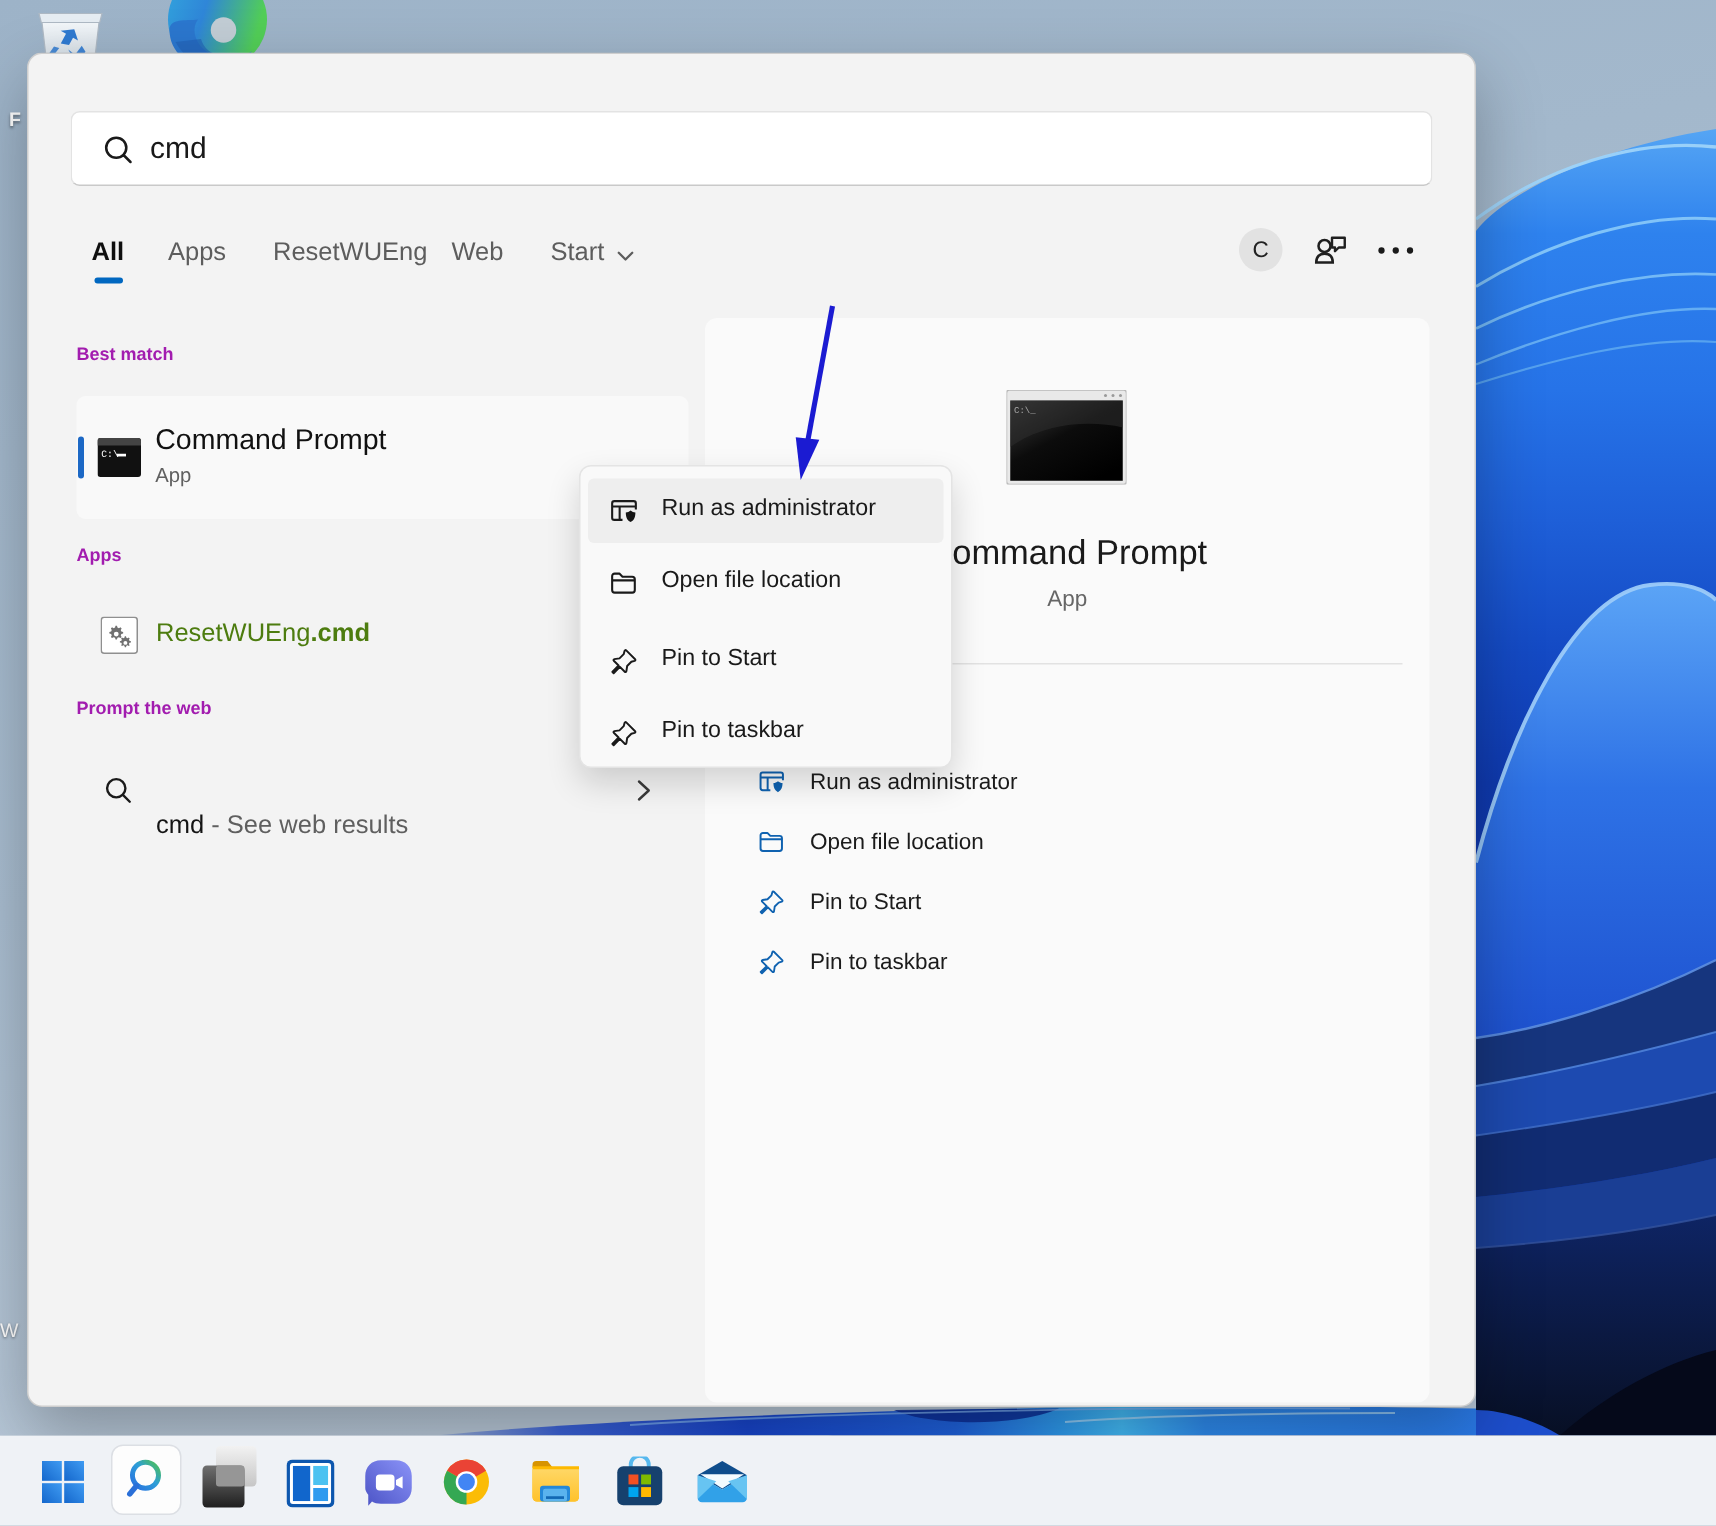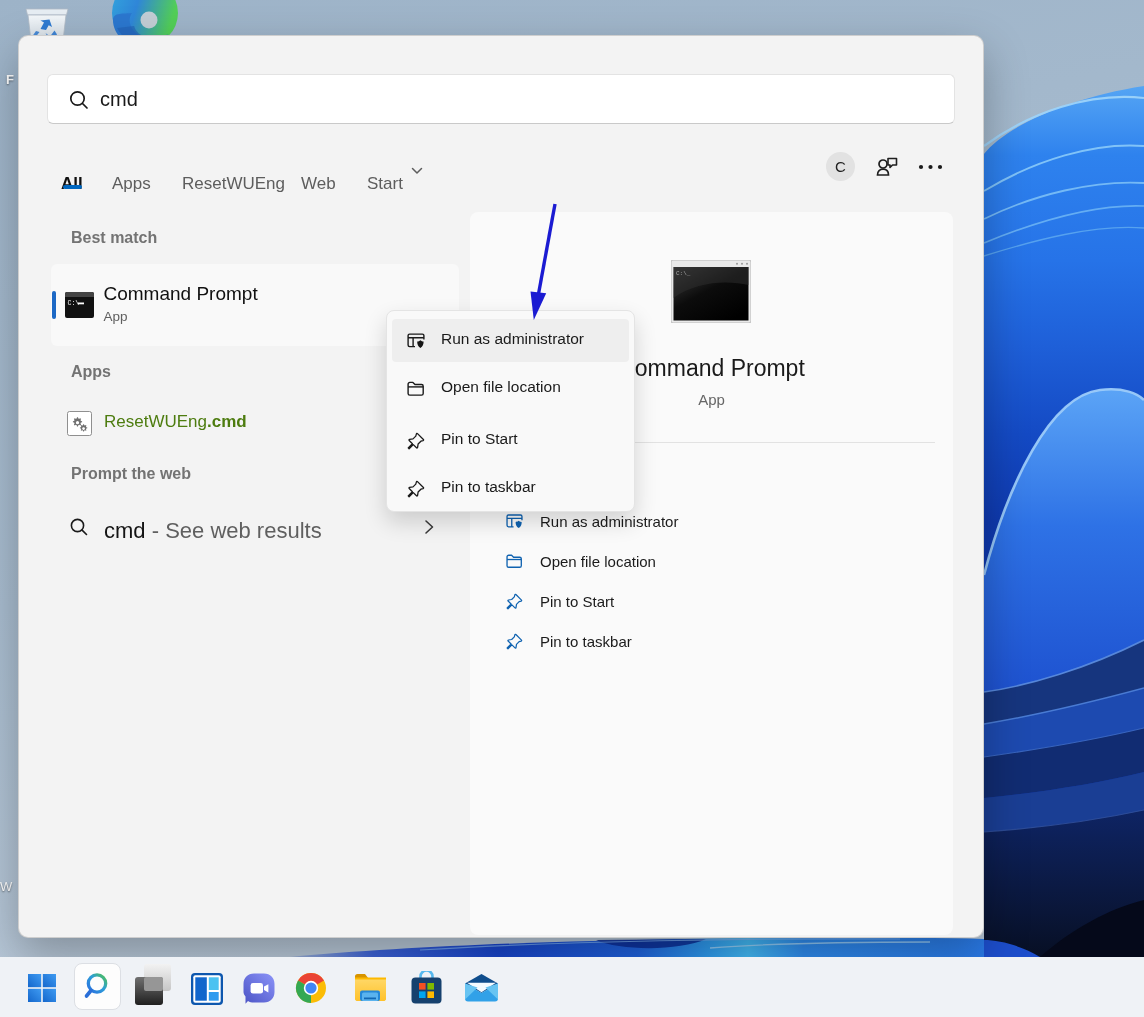--- a/index.html
+++ b/index.html
@@ -1,24 +1,24 @@
 <!DOCTYPE html>
 <html><head><meta charset="utf-8">
 <style>
 *{margin:0;padding:0;box-sizing:border-box}
 html,body{width:1144px;height:1017px;overflow:hidden}
 body{position:relative;font-family:"Liberation Sans",sans-serif;background:#9db2c4}
 .abs{position:absolute}
 #panel{position:absolute;left:18px;top:35px;width:966px;height:903px;background:#f3f3f3;border:1px solid rgba(110,110,110,.28);border-radius:10px;box-shadow:0 18px 45px rgba(0,0,0,.28)}
 #searchbox{position:absolute;left:28px;top:38px;width:908px;height:50px;background:#fff;border:1px solid #e3e3e3;border-bottom:1px solid #c9c9c9;border-radius:6px}
 #searchbox .q{position:absolute;left:52px;top:13px;font-size:20px;color:#191919}
-.tab{position:absolute;top:138px;font-size:17px;color:#5d5d5d}
+.tab{position:absolute;top:122px;font-size:17px;color:#5d5d5d}
 .tab.sel{color:#0f0f0f;font-weight:700}
 #underline{position:absolute;left:44px;top:149px;width:19px;height:3.5px;border-radius:2px;background:#0067c0}
-.hdr{position:absolute;left:52px;font-size:16px;font-weight:700;color:#737373}
+.hdr{position:absolute;left:32px;font-size:12px;font-weight:700;color:#a21caf}
 #bestcard{position:absolute;left:32px;top:228px;width:408px;height:82px;background:#f9f9f9;border-radius:6px}
 #bluebar{position:absolute;left:0.5px;top:27px;width:4px;height:28px;border-radius:2px;background:#1c68c5}
 #rightcard{position:absolute;left:470px;top:212px;width:483px;height:723px;background:#fafafa;border-radius:8px;z-index:5}
 #menu{position:absolute;left:386px;top:310px;width:249px;height:202px;background:#f9f9f9;border:1px solid #e4e4e4;border-radius:8px;box-shadow:0 10px 22px rgba(0,0,0,.16);z-index:30}
 .mitem{position:absolute;left:5px;width:237px;height:43px;border-radius:4px}
 .mitem.hl{background:#eeeeee}
 .mitem .txt{position:absolute;left:49px;top:11px;font-size:15.5px;color:#1a1a1a;white-space:nowrap}
 .mitem svg{position:absolute;left:15px;top:13px}
 .action{position:absolute;left:540px;font-size:15px;color:#1b1b1b;white-space:nowrap;z-index:6}
 .aicon{position:absolute;left:506px;z-index:6}
@@ -171,21 +171,21 @@
     </g>
     <circle cx="10.5" cy="11.7" r="1.6" fill="#fff"></circle>
     <circle cx="16.6" cy="17.6" r="1.3" fill="#fff"></circle>
   </svg>
   <div class="abs" style="left:85px;top:376px;font-size:17px;color:#4d7c0f;white-space:nowrap">ResetWUEng<b>.cmd</b></div>
   <div class="hdr" style="top:429px">Prompt the web</div>
   <svg class="abs" width="20" height="20" style="left:50px;top:481px" viewBox="0 0 20 20">
       <circle cx="8.5" cy="8.5" r="6.1" fill="none" stroke="#1a1a1a" stroke-width="1.6"></circle>
       <line x1="13.1" y1="13.1" x2="17.5" y2="17.5" stroke="#1a1a1a" stroke-width="1.6" stroke-linecap="round"></line>
     </svg>
-  <div class="abs" style="left:85px;top:482px;font-size:22px;color:#141414;white-space:nowrap">cmd <span style="color:#5f5f5f">- See web results</span></div>
+  <div class="abs" style="left:85px;top:504px;font-size:17px;color:#141414;white-space:nowrap">cmd <span style="color:#5f5f5f">- See web results</span></div>
   <svg class="abs" width="12" height="16" style="left:404px;top:483px" viewBox="0 0 12 16">
       <path d="M3 2 L9.5 8 L3 14" fill="none" stroke="#3a3a3a" stroke-width="1.6" stroke-linecap="round" stroke-linejoin="round"></path>
     </svg>
 </div>
 
 <div id="rightcard">
   <svg width="80" height="63" style="position:absolute;left:201px;top:48px" viewBox="0 0 80 63">
     <defs>
         <linearGradient id="cmdg" x1="0" y1="0" x2="0.75" y2="1">
           <stop offset="0" stop-color="#3e3e3e"></stop>

